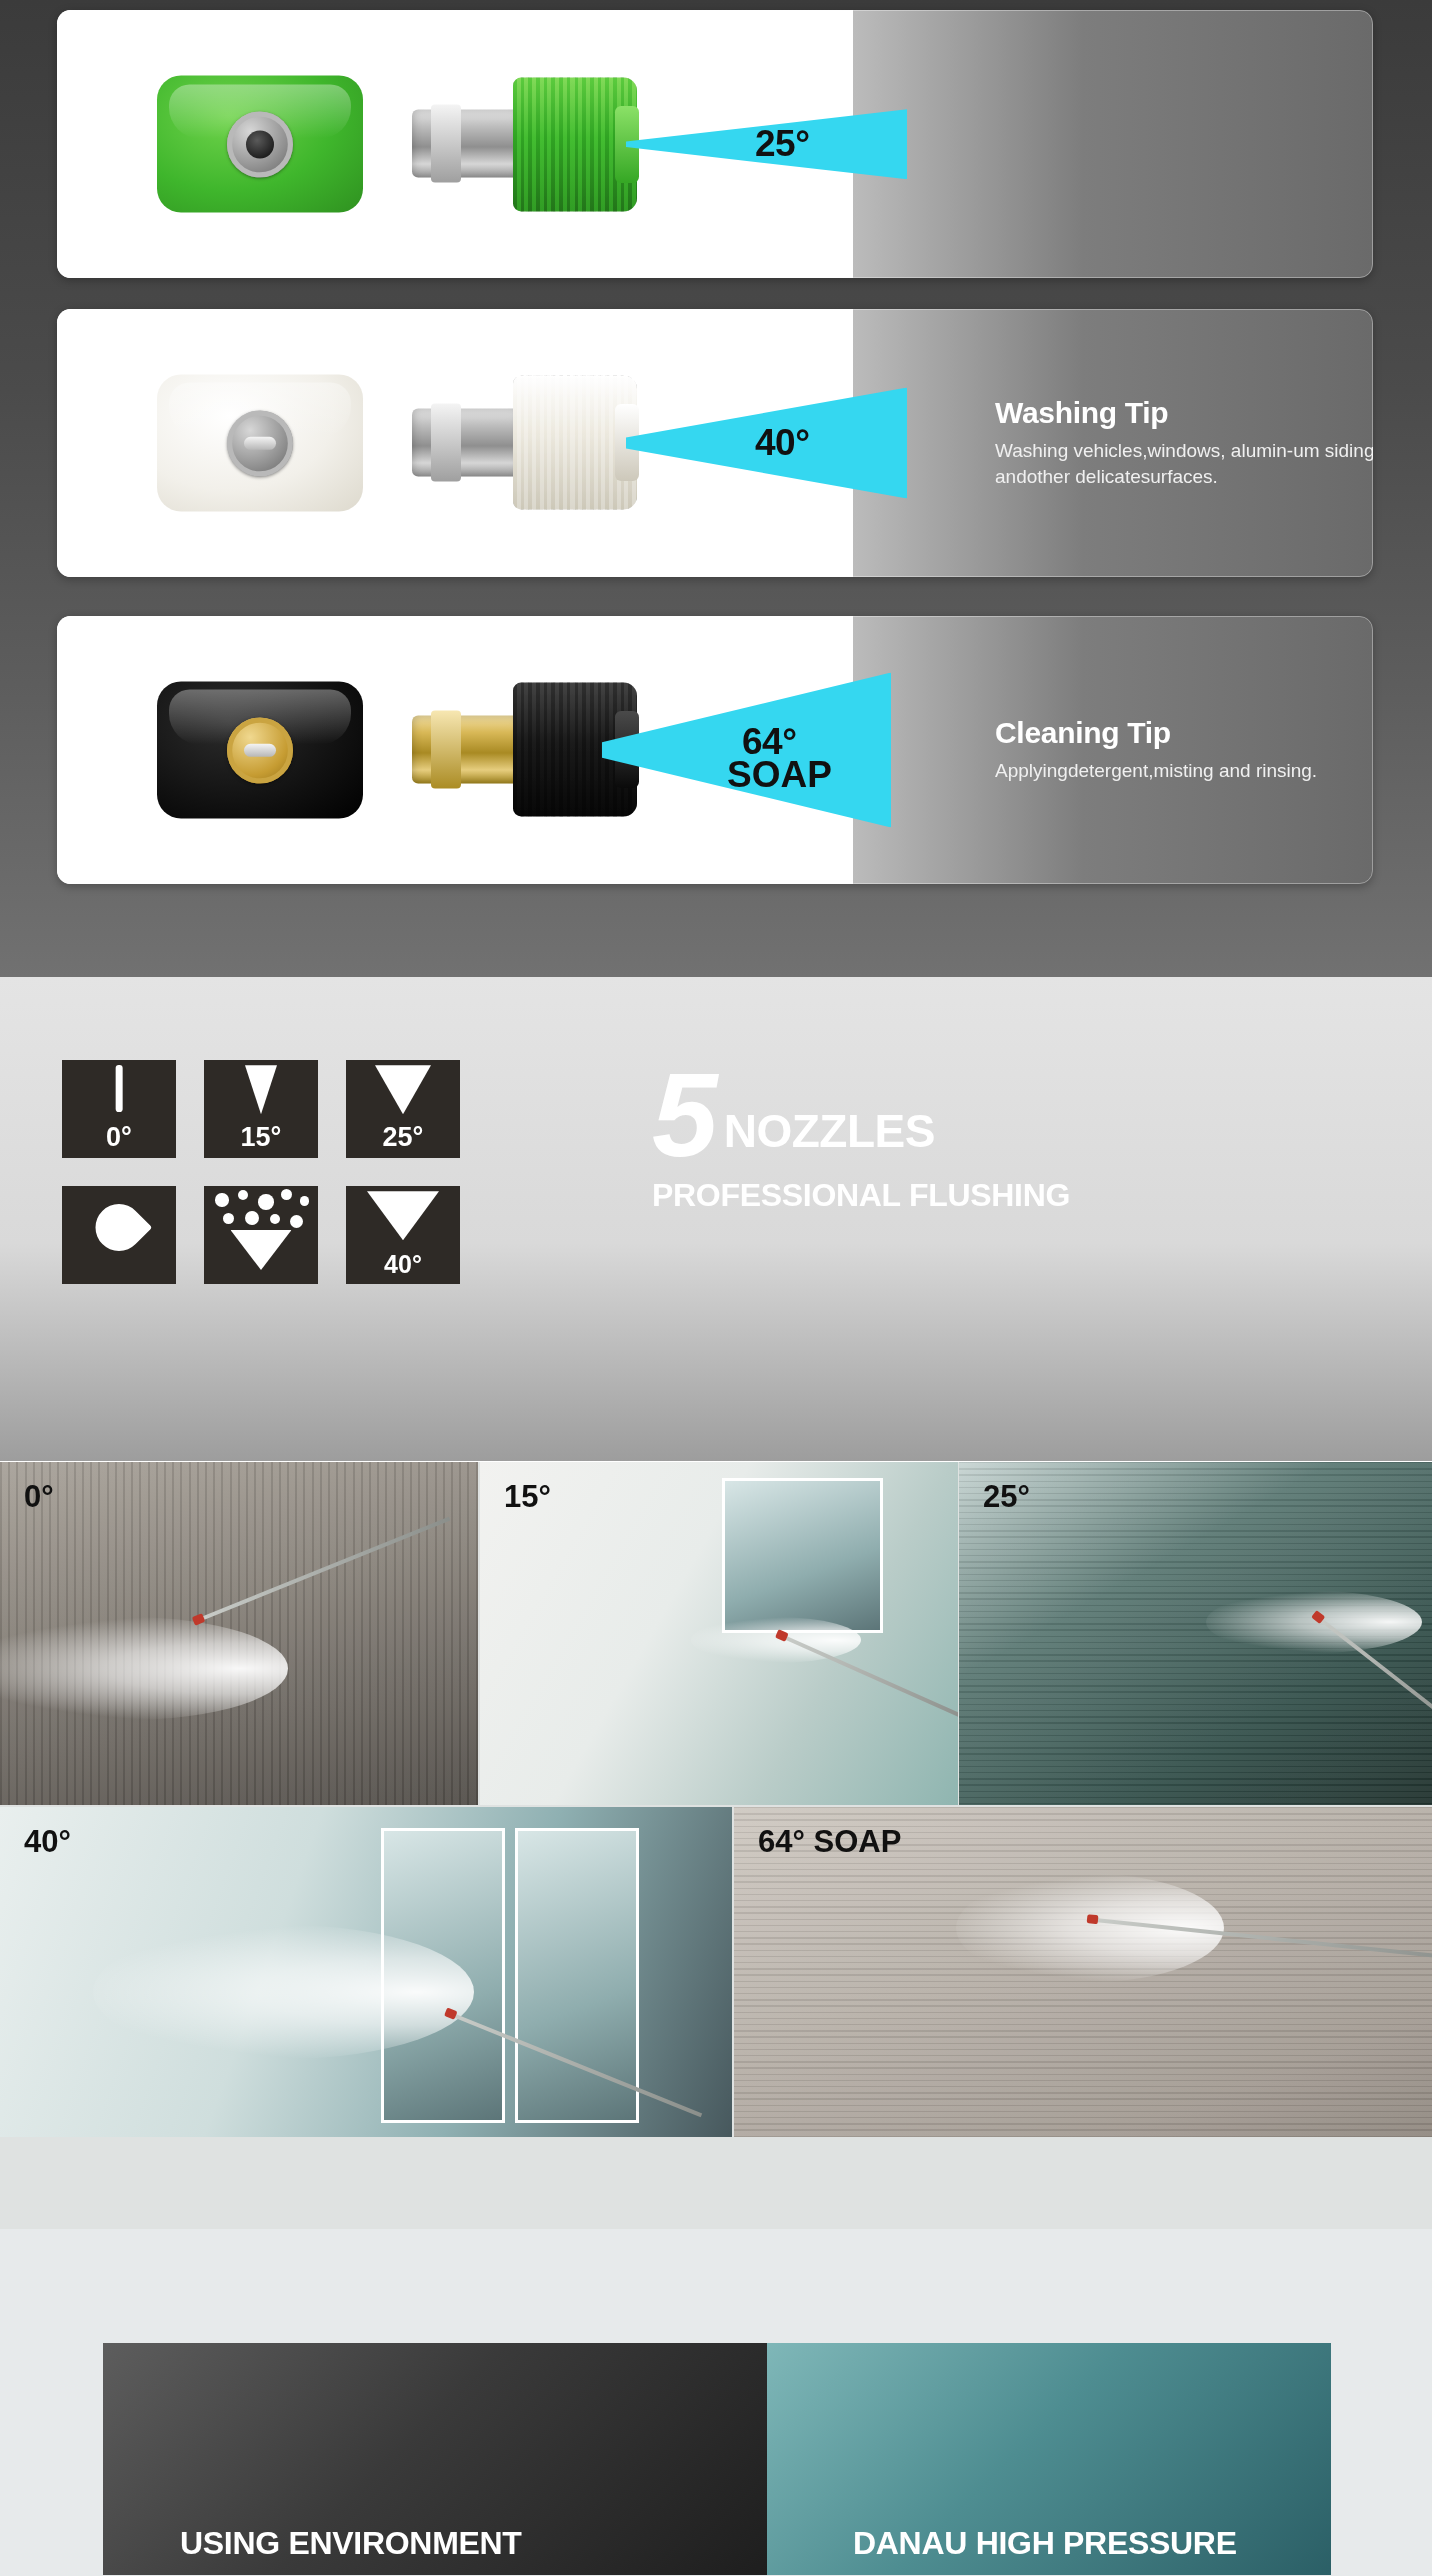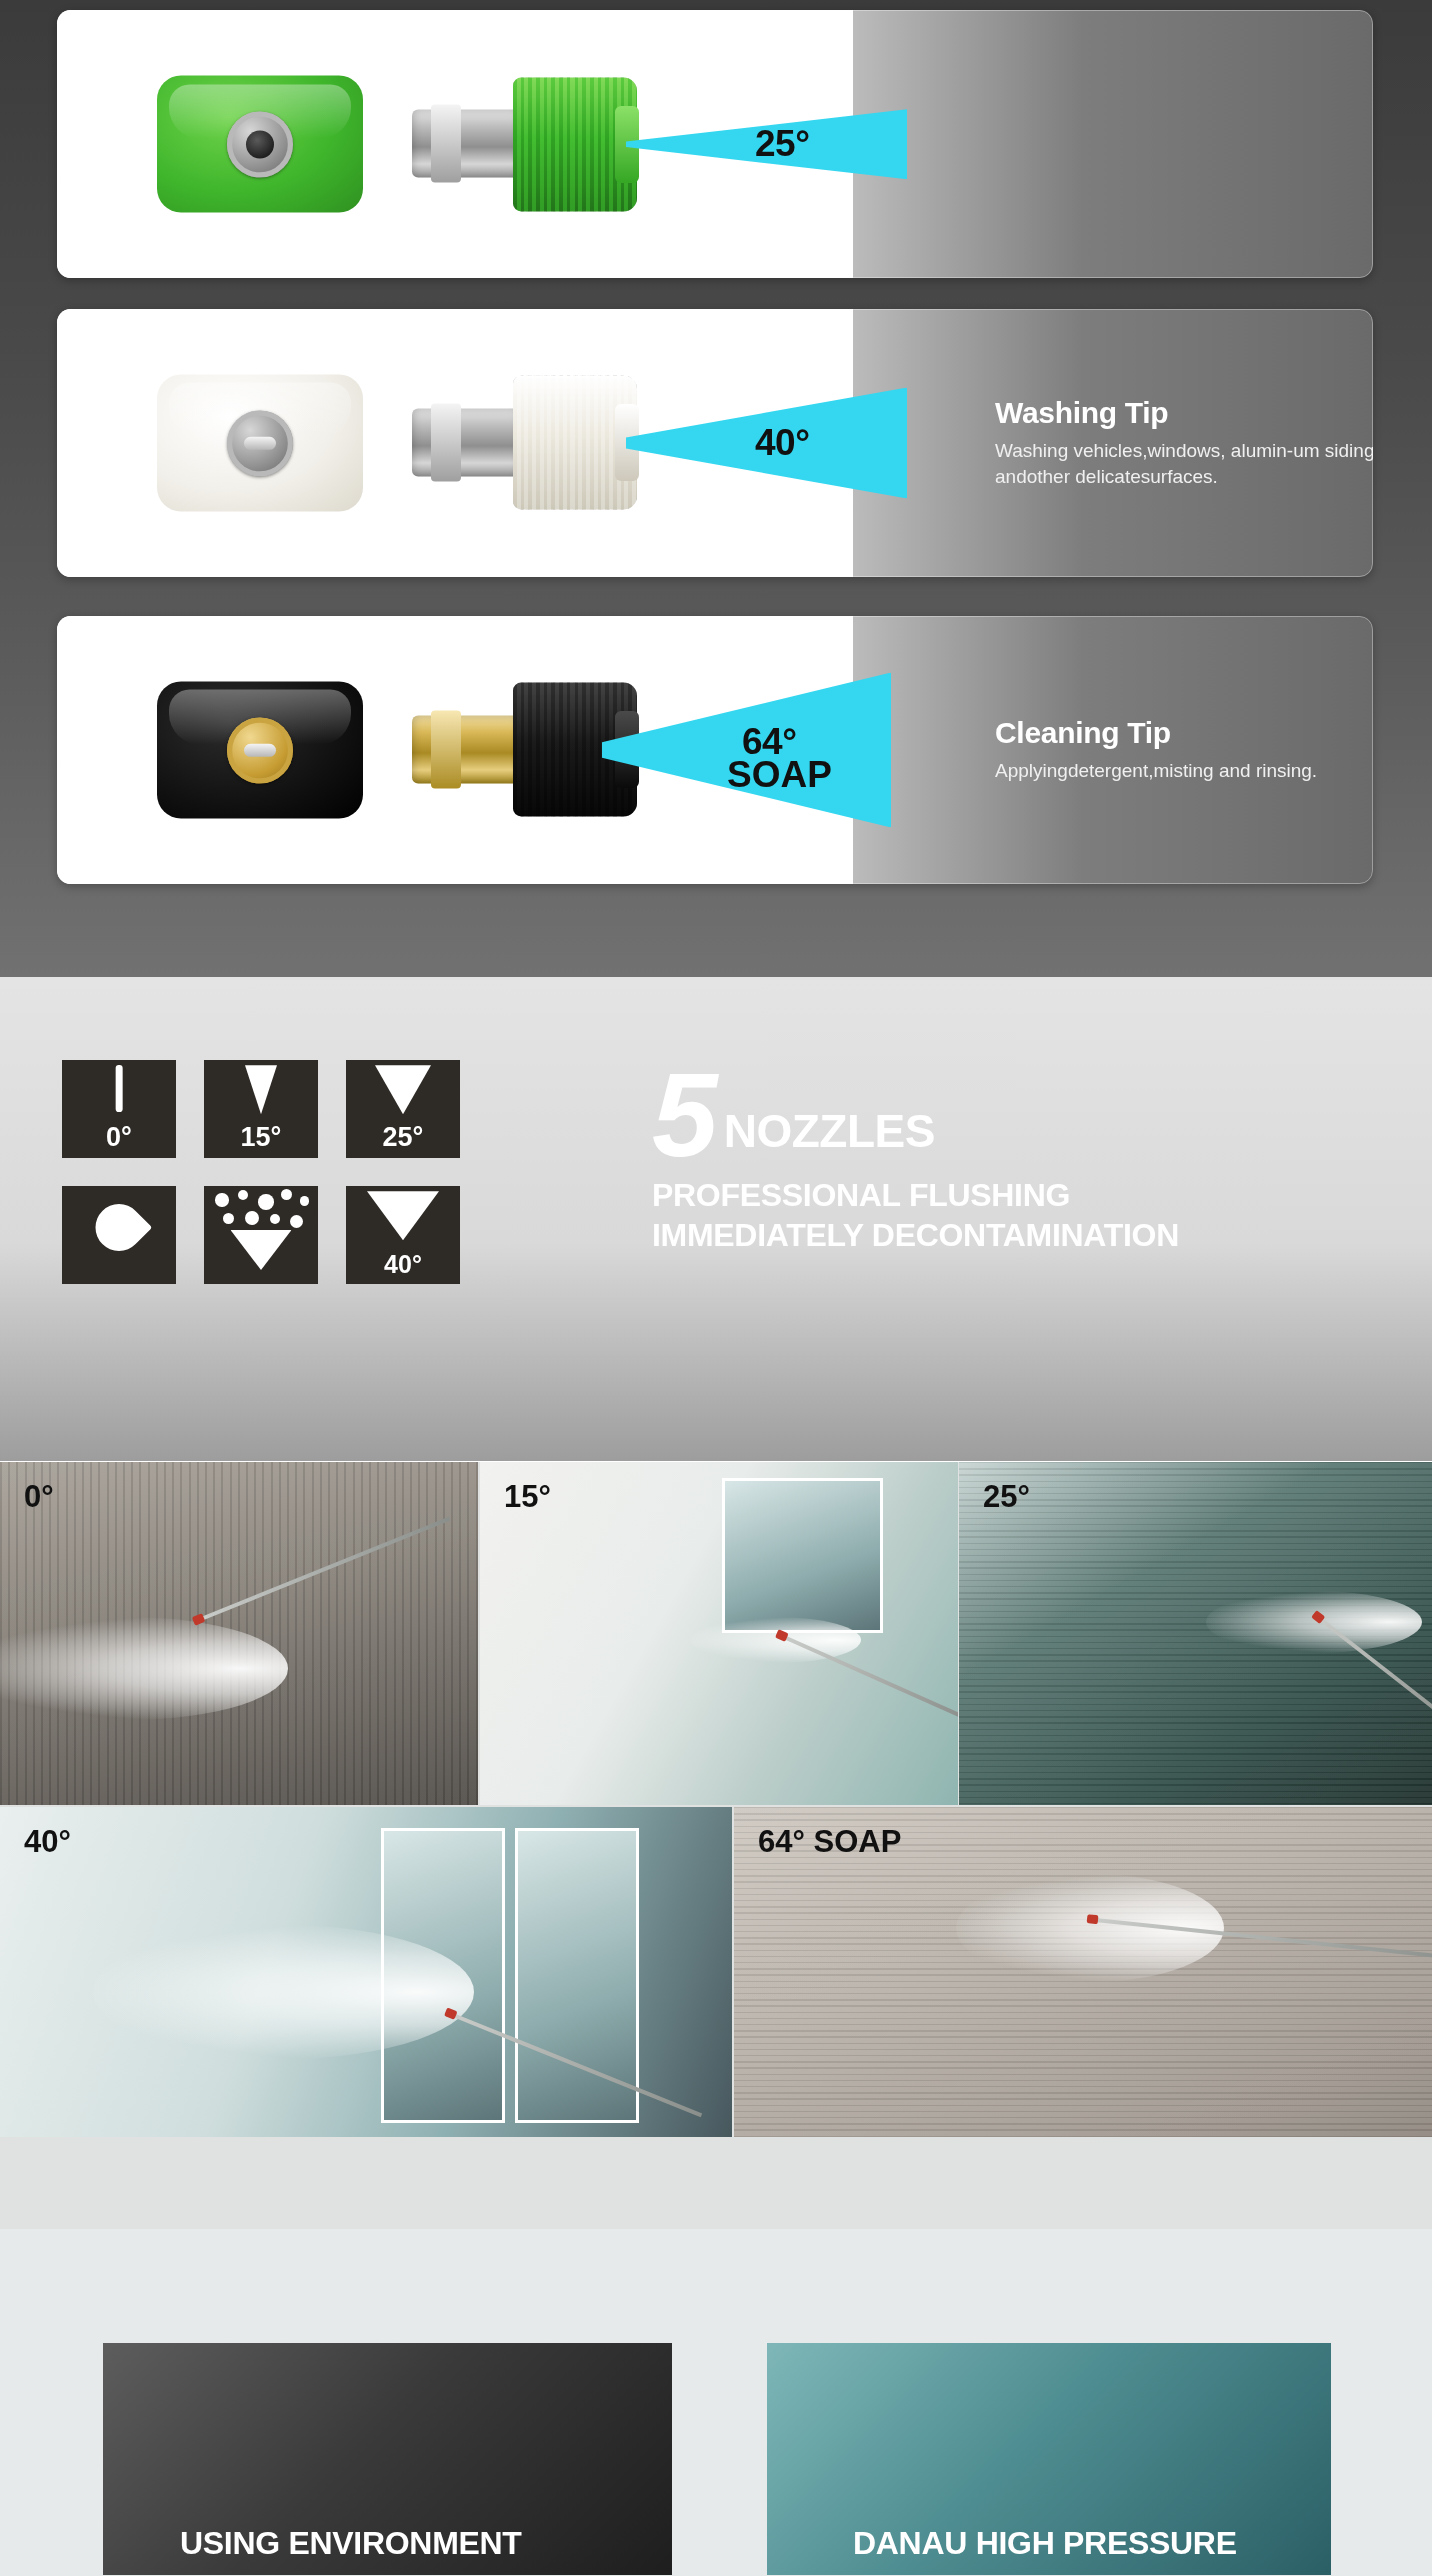--- a/index.html
+++ b/index.html
@@ -385,21 +385,21 @@
     width: 1433px; height: 347px;
     background: #e7eaeb;
   }
   .panel {
     position: absolute;
     top: 114px;
     height: 232px;
   }
   .panel-left {
     left: 103px;
-    width: 569px;
+    width: 664px;
     background: linear-gradient(135deg,#5d5d5d 0%, #3a3a3a 45%, #1e1e1e 100%);
   }
   .panel-right {
     left: 767px;
     width: 564px;
     background: linear-gradient(135deg,#7fb7b8 0%, #4e8d91 45%, #2b5f66 100%);
   }
   .panel-title {
     position: absolute;
     left: 77px;
@@ -540,21 +540,20 @@
         <div class="lab small">40°</div>
       </div>
     </div>
 
     <div class="nz-txt">
       <div class="nz-big">
         <div class="nz-num">5</div>
         <div class="nz-word">NOZZLES</div>
       </div>
       <div class="nz-sub1">PROFESSIONAL FLUSHING</div>
-      <div class="nz-sub2">IMMEDIATELY DECONTAMINATION</div>
     </div>
   </div>
 
   <div class="photos">
 
     <div class="photo p1">
       <div class="tex-v"></div>
       <div class="spray-fan" style="left:-31px; top:155px; width:319px; height:103px; border-radius:50%;"></div>
       <div class="wand" style="left:201px; top:155px; width:268px; transform:rotate(-22deg);">
         <div class="tipdot"></div>

